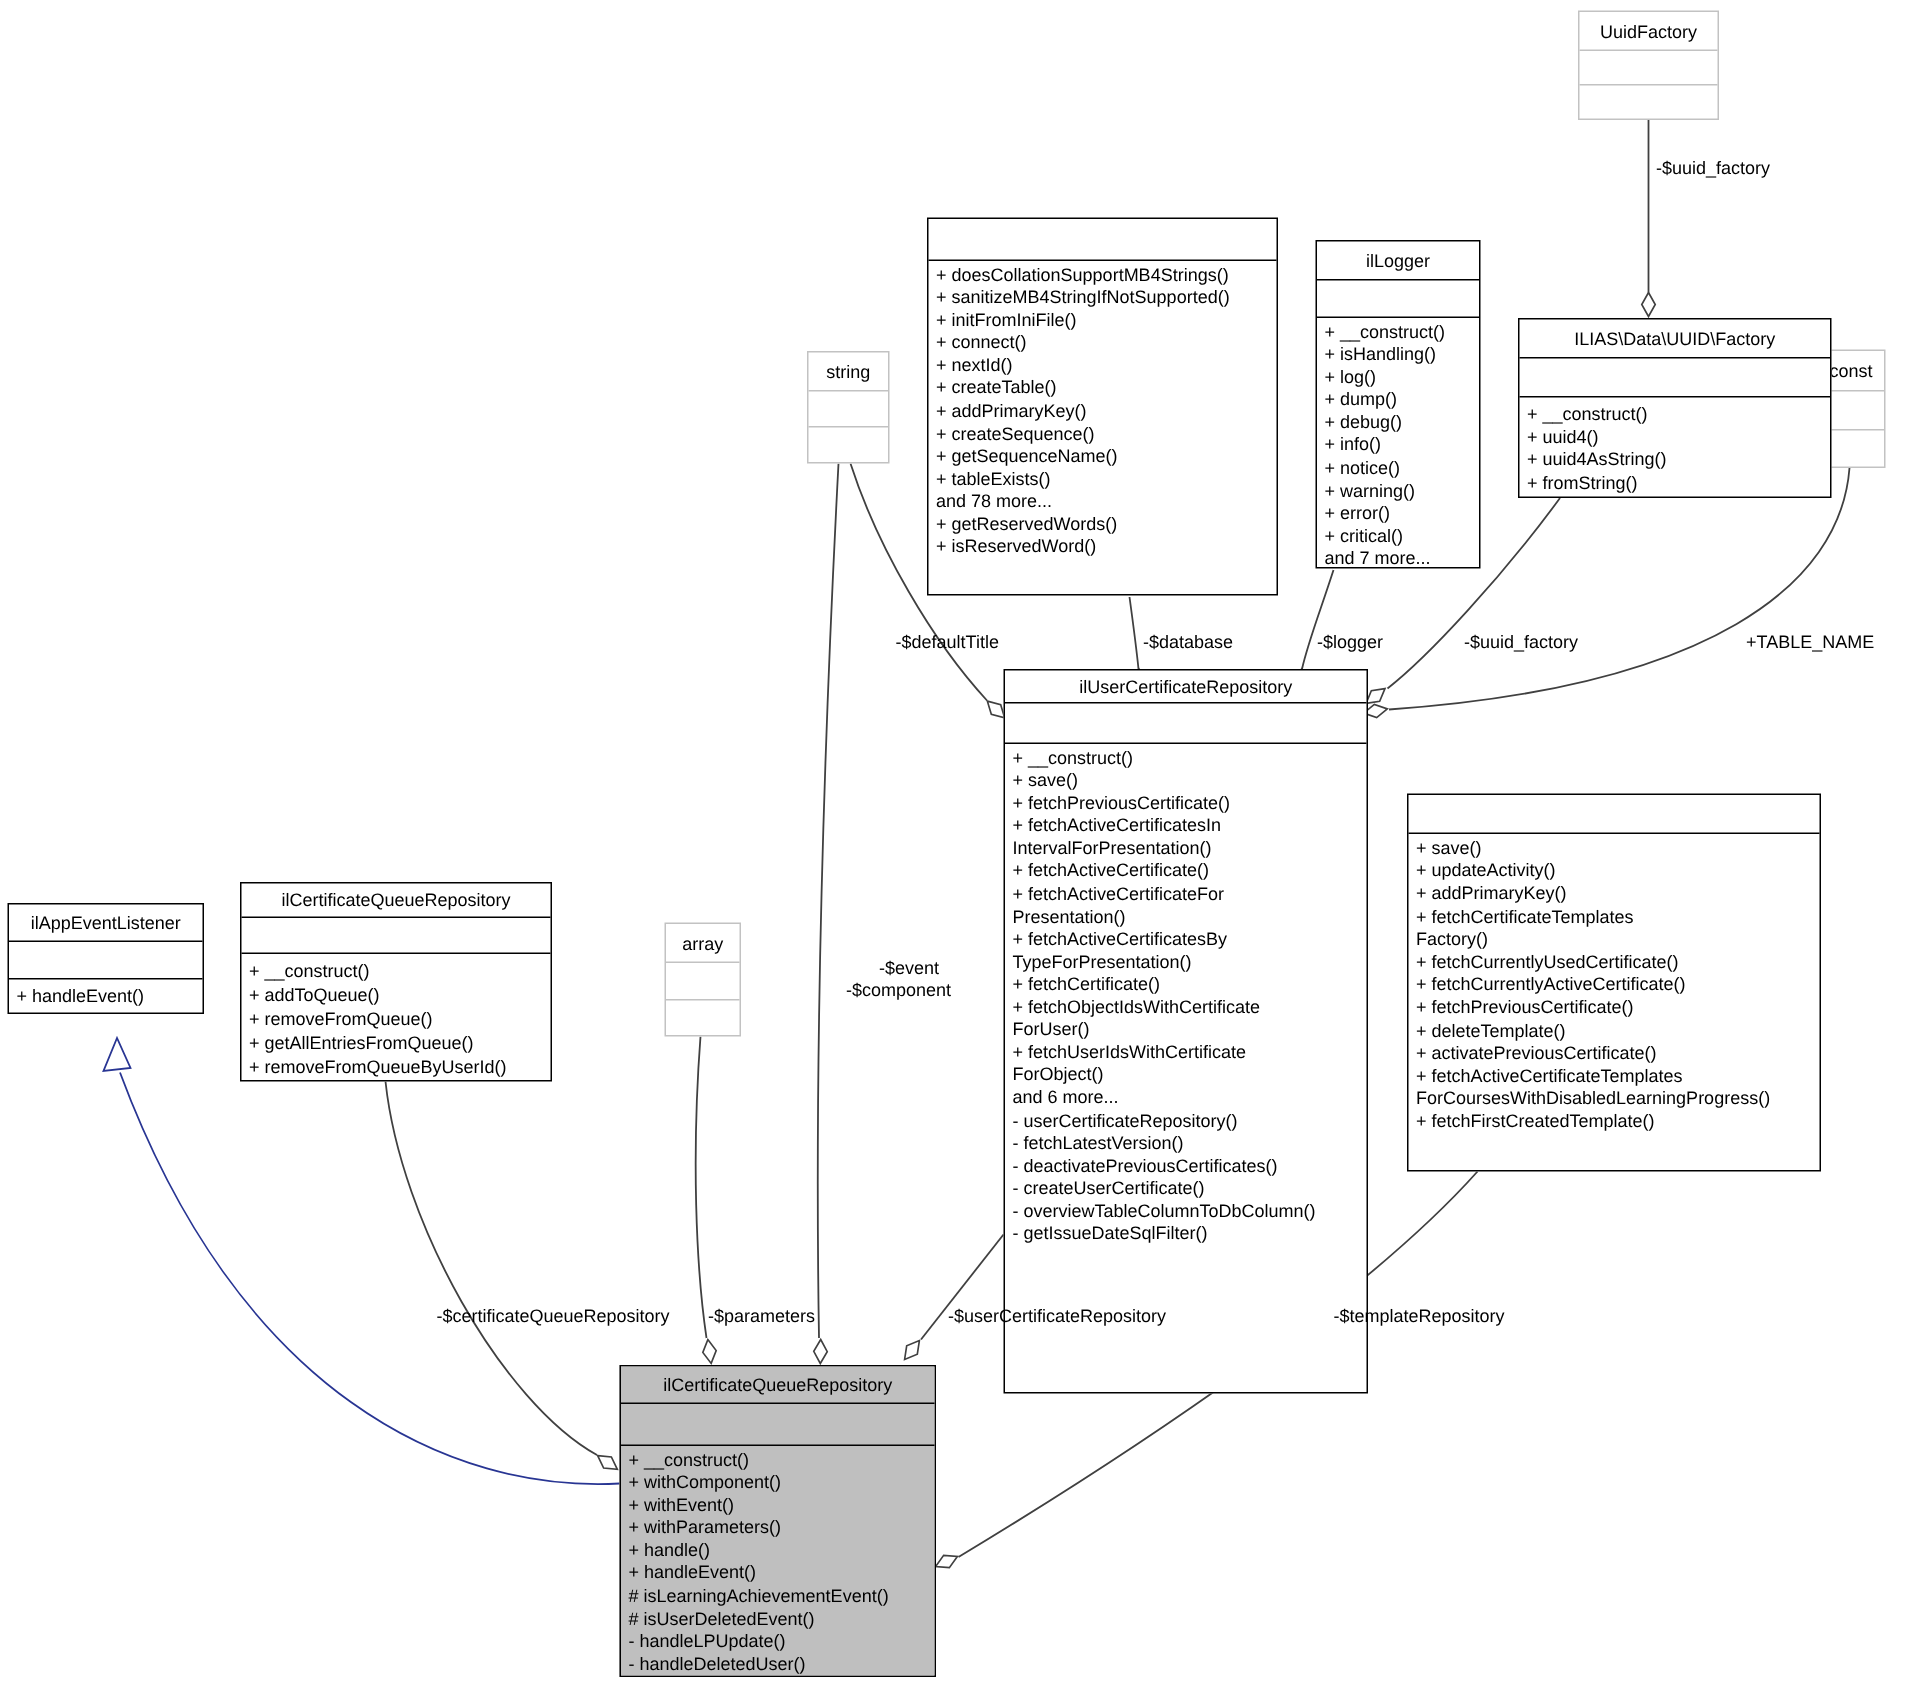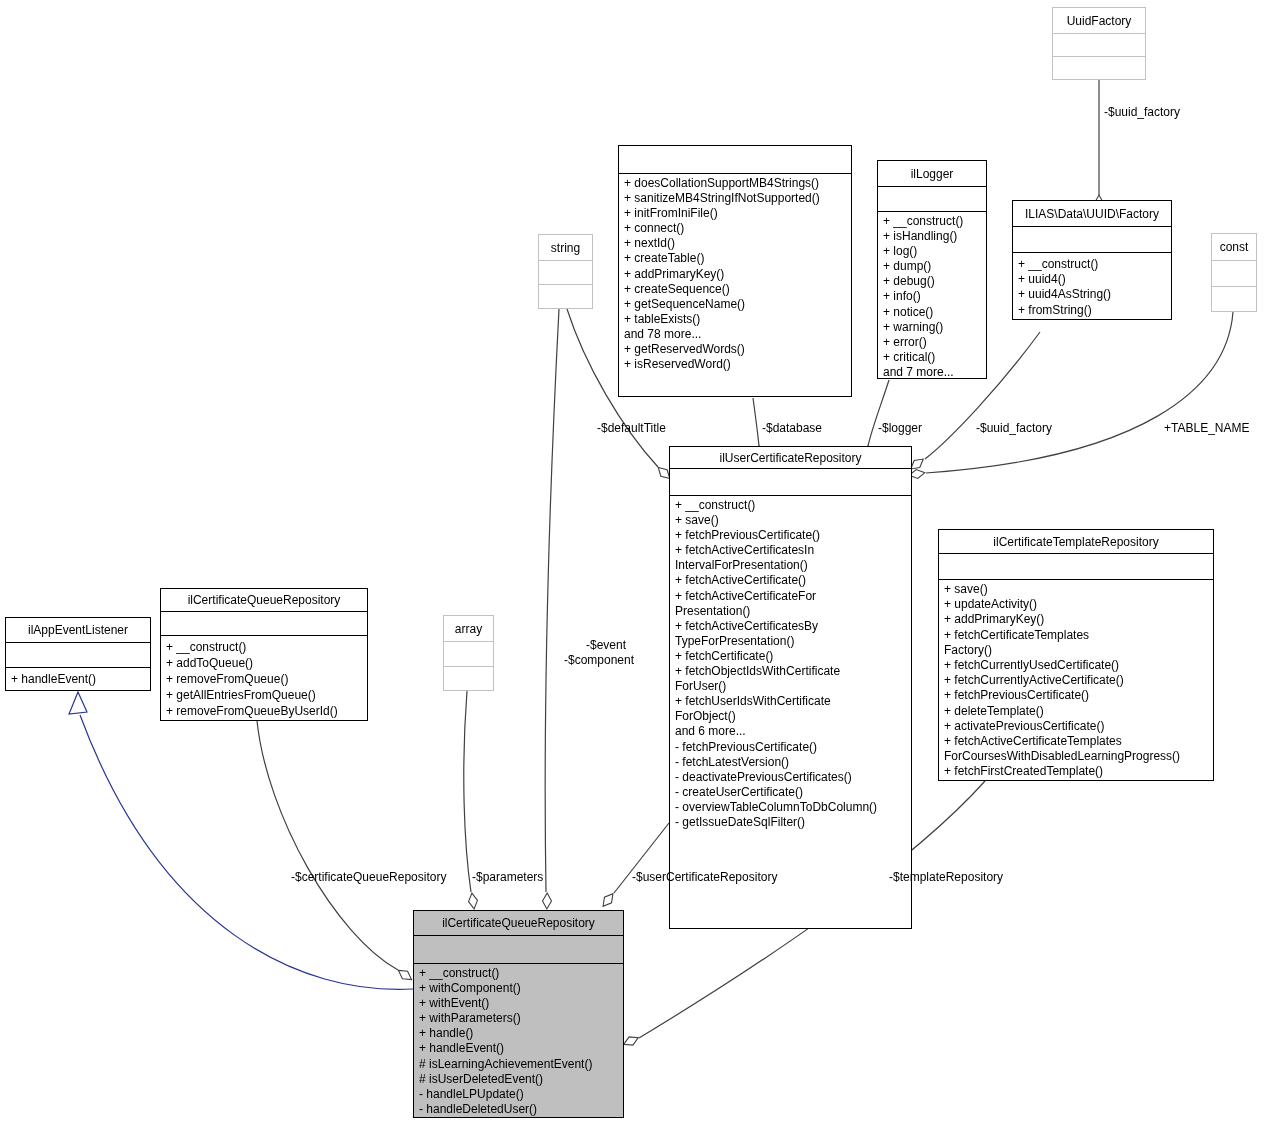--- a/index.html
+++ b/index.html
@@ -149,32 +149,32 @@
         <div>+ debug()</div>
         <div>+ info()</div>
         <div>+ notice()</div>
         <div>+ warning()</div>
         <div>+ error()</div>
         <div>+ critical()</div>
         <div>and 7 more...</div>
       </div>
   </div>
 
-  <div class="box" style="left:1012px;top:200px;width:160px;height:120px">
+  <div class="box" style="left:1012px;top:212px;width:209px;height:120px">
     <div class="t" style="height:26px">ILIAS\Data\UUID\Factory</div>
     <div class="a" style="height:26px"></div>
     <div class="m" style="line-height:15.2px;padding-top:4px">
         <div>+ __construct()</div>
         <div>+ uuid4()</div>
         <div>+ uuid4AsString()</div>
         <div>+ fromString()</div>
       </div>
   </div>
 
-  <div class="box" style="left:5px;top:617px;width:146px;height:74px">
+  <div class="box" style="left:5px;top:602px;width:131px;height:74px">
     <div class="t" style="height:25px">ilAppEventListener</div>
     <div class="a" style="height:25px"></div>
     <div class="m" style="line-height:18px">
         <div>+ handleEvent()</div>
       </div>
   </div>
 
   <div class="box" style="left:160px;top:588px;width:208px;height:133px">
     <div class="t" style="height:23px">ilCertificateQueueRepository</div>
     <div class="a" style="height:24px"></div>
@@ -200,31 +200,30 @@
         <div>+ fetchActiveCertificateFor</div>
         <div>Presentation()</div>
         <div>+ fetchActiveCertificatesBy</div>
         <div>TypeForPresentation()</div>
         <div>+ fetchCertificate()</div>
         <div>+ fetchObjectIdsWithCertificate</div>
         <div>ForUser()</div>
         <div>+ fetchUserIdsWithCertificate</div>
         <div>ForObject()</div>
         <div>and 6 more...</div>
-        <div>- fetchPreviousCertificate()</div>
+        <div>- userCertificateRepository()</div>
         <div>- fetchLatestVersion()</div>
         <div>- deactivatePreviousCertificates()</div>
         <div>- createUserCertificate()</div>
         <div>- overviewTableColumnToDbColumn()</div>
         <div>- getIssueDateSqlFilter()</div>
       </div>
   </div>
 
   <div class="box" style="left:938px;top:529px;width:276px;height:252px">
-    <div class="t" style="height:24px">ilCertificateTemplateRepository</div>
     <div class="a" style="height:26px"></div>
     <div class="m" style="line-height:15.2px">
         <div>+ save()</div>
         <div>+ updateActivity()</div>
         <div>+ addPrimaryKey()</div>
         <div>+ fetchCertificateTemplates</div>
         <div>Factory()</div>
         <div>+ fetchCurrentlyUsedCertificate()</div>
         <div>+ fetchCurrentlyActiveCertificate()</div>
         <div>+ fetchPreviousCertificate()</div>

